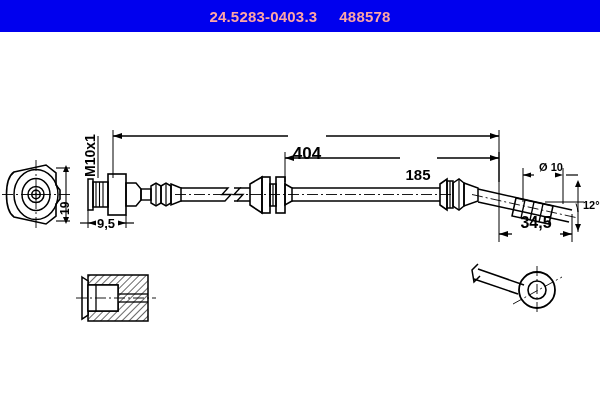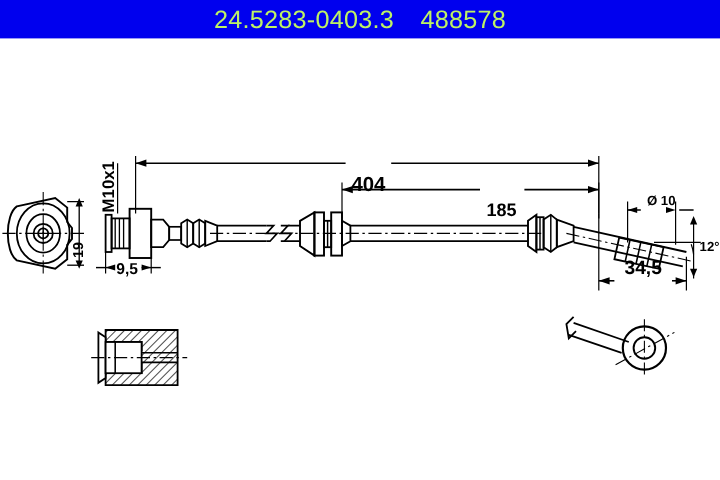--- a/index.html
+++ b/index.html
@@ -27,23 +27,23 @@
     top: 0;
     width: 600px;
     height: 32px;
     background: #0000ee;
     display: flex;
     align-items: center;
     justify-content: center;
     gap: 22px;
   }
   #header-banner .htxt {
-    color: #bef264;
-    font-size: 21px;
-    font-weight: normal;
+    color: #fca5a5;
+    font-size: 15px;
+    font-weight: bold;
     letter-spacing: 0.2px;
     font-family: "Liberation Sans", sans-serif;
     line-height: 1;
   }
   
   #drawing-canvas {
     position: absolute;
     left: 0;
     top: 32px;
     width: 600px;

